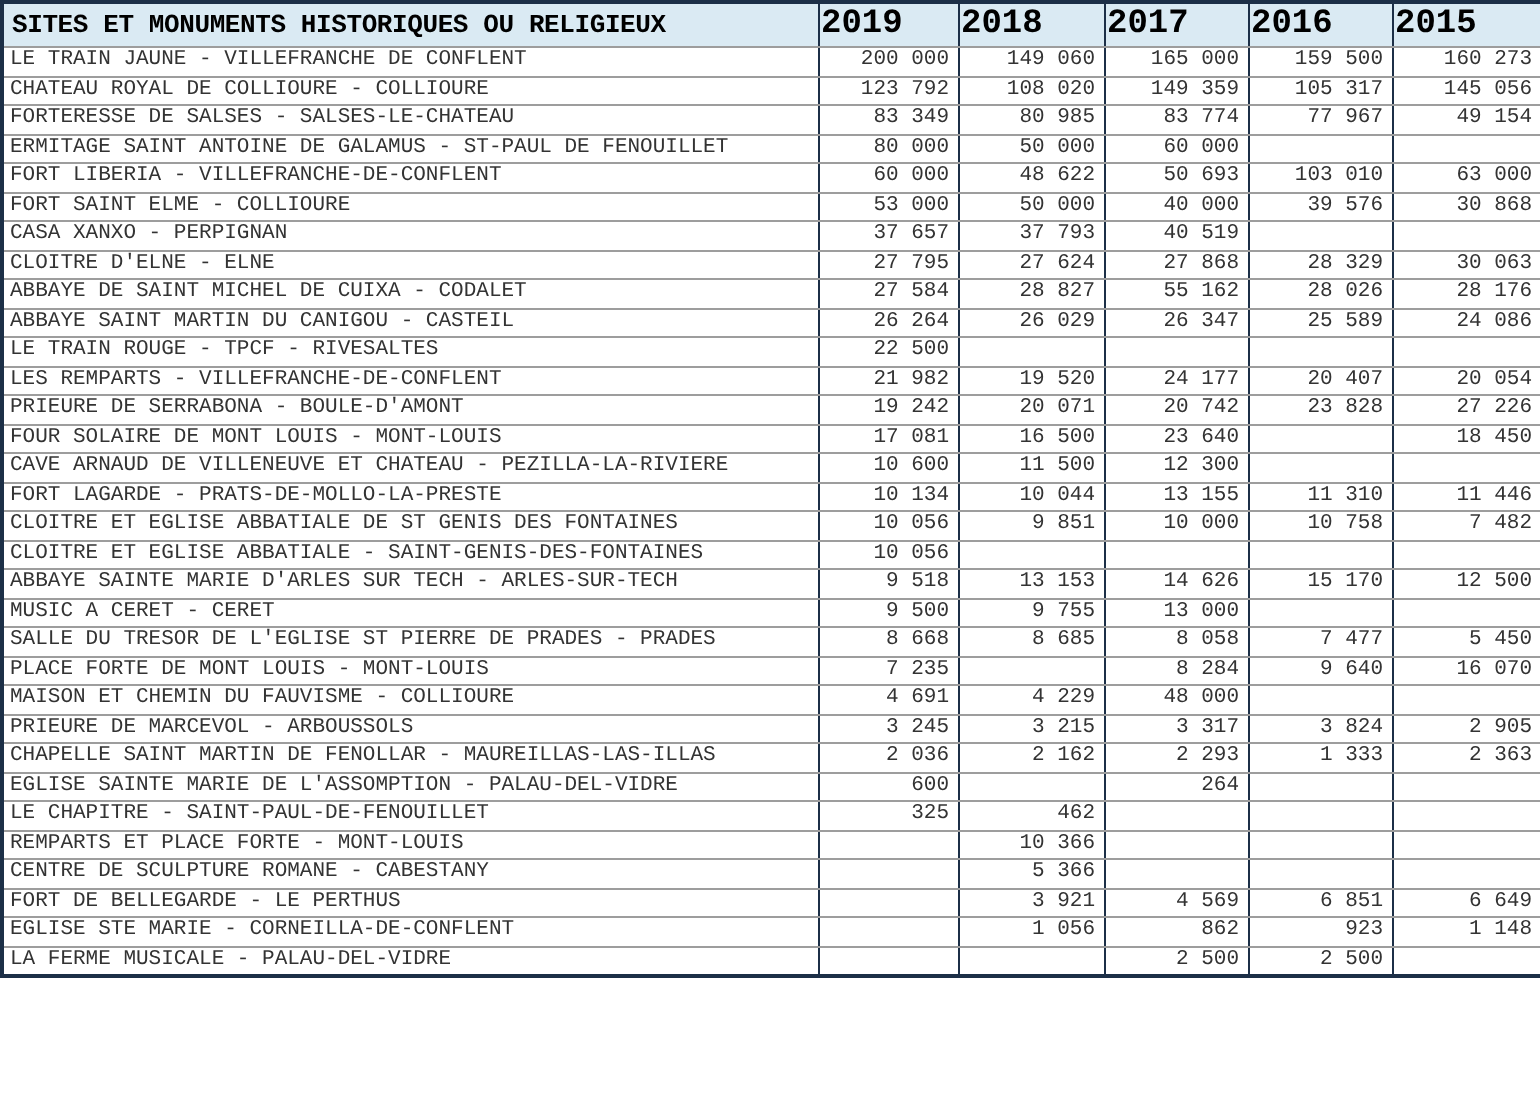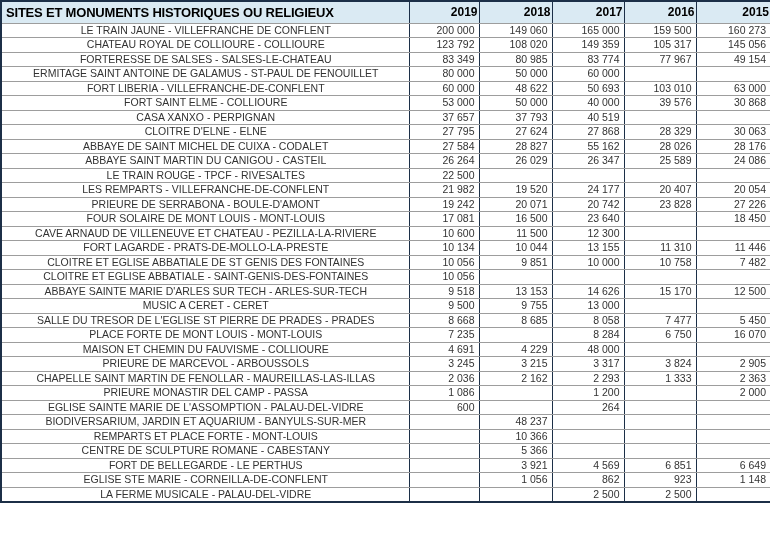--- a/index.html
+++ b/index.html
@@ -7,21 +7,21 @@
     --frame: #1c2f47;
     --grid_line: #9d9d9d;
     --data_text: #333333;
     --header_text: #000000;
   }
   html, body { margin: 0; padding: 0; background: #ffffff; }
   .screen {
     width: 770px; height: 547px;
     overflow: hidden;
     background: #ffffff;
-    font-family: Liberation Sans, sans-serif;
+    font-family: Liberation Mono, monospace;
     box-sizing: border-box;
   }
   table.att {
     border-collapse: collapse;
     table-layout: fixed;
     width: 770px;
     border: 2px solid var(--frame);
   }
   table.att th, table.att td {
     border-left: 1px solid var(--frame);
@@ -40,31 +40,31 @@
     border-bottom: 2px solid var(--frame);
     border-top: 2px solid var(--frame);
   }
   th.title-cell {
     text-align: left;
     font-size: 13px;
     letter-spacing: -0.2px;
     padding: 0 0 0 4px;
   }
   th.year-cell {
-    text-align: right;
-    font-size: 12px;
+    text-align: left;
+    font-size: 17px;
   }
   tbody tr { height: 14.5px; }
   tbody td {
     font-size: 10.5px;
     color: var(--data_text);
     line-height: 13px;
   }
   td.name {
-    text-align: center;
+    text-align: left;
     padding: 0 2px 0 3px;
   }
   td.num {
     text-align: right;
     padding: 0 4px 0 0;
   }
 </style>
 </head>
 <body>
 
@@ -255,21 +255,21 @@
           <td class="num">8 685</td>
           <td class="num">8 058</td>
           <td class="num">7 477</td>
           <td class="num">5 450</td>
         </tr>
         <tr>
           <td class="name">PLACE FORTE DE MONT LOUIS - MONT-LOUIS</td>
           <td class="num">7 235</td>
           <td class="num"></td>
           <td class="num">8 284</td>
-          <td class="num">6 750</td>
+          <td class="num">9 640</td>
           <td class="num">16 070</td>
         </tr>
         <tr>
           <td class="name">MAISON ET CHEMIN DU FAUVISME - COLLIOURE</td>
           <td class="num">4 691</td>
           <td class="num">4 229</td>
           <td class="num">48 000</td>
           <td class="num"></td>
           <td class="num"></td>
         </tr>
@@ -283,39 +283,31 @@
         </tr>
         <tr>
           <td class="name">CHAPELLE SAINT MARTIN DE FENOLLAR - MAUREILLAS-LAS-ILLAS</td>
           <td class="num">2 036</td>
           <td class="num">2 162</td>
           <td class="num">2 293</td>
           <td class="num">1 333</td>
           <td class="num">2 363</td>
         </tr>
         <tr>
-          <td class="name">PRIEURE MONASTIR DEL CAMP - PASSA</td>
-          <td class="num">1 086</td>
-          <td class="num"></td>
-          <td class="num">1 200</td>
-          <td class="num"></td>
-          <td class="num">2 000</td>
-        </tr>
-        <tr>
           <td class="name">EGLISE SAINTE MARIE DE L'ASSOMPTION - PALAU-DEL-VIDRE</td>
           <td class="num">600</td>
           <td class="num"></td>
           <td class="num">264</td>
           <td class="num"></td>
           <td class="num"></td>
         </tr>
         <tr>
-          <td class="name">BIODIVERSARIUM, JARDIN  ET AQUARIUM - BANYULS-SUR-MER</td>
-          <td class="num"></td>
-          <td class="num">48 237</td>
+          <td class="name">LE CHAPITRE - SAINT-PAUL-DE-FENOUILLET</td>
+          <td class="num">325</td>
+          <td class="num">462</td>
           <td class="num"></td>
           <td class="num"></td>
           <td class="num"></td>
         </tr>
         <tr>
           <td class="name">REMPARTS ET PLACE FORTE - MONT-LOUIS</td>
           <td class="num"></td>
           <td class="num">10 366</td>
           <td class="num"></td>
           <td class="num"></td>

